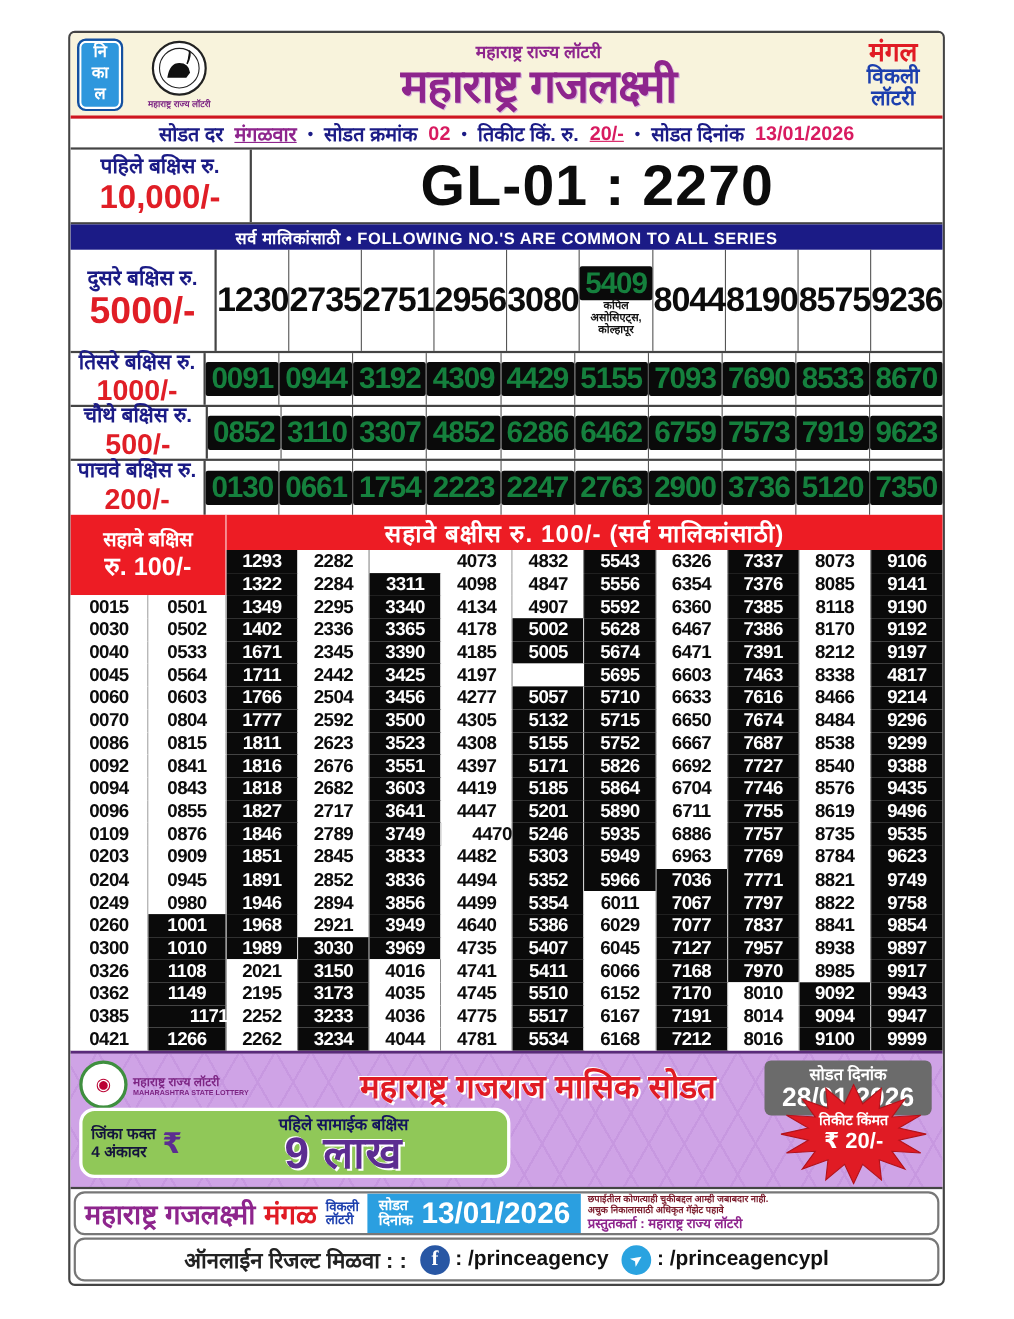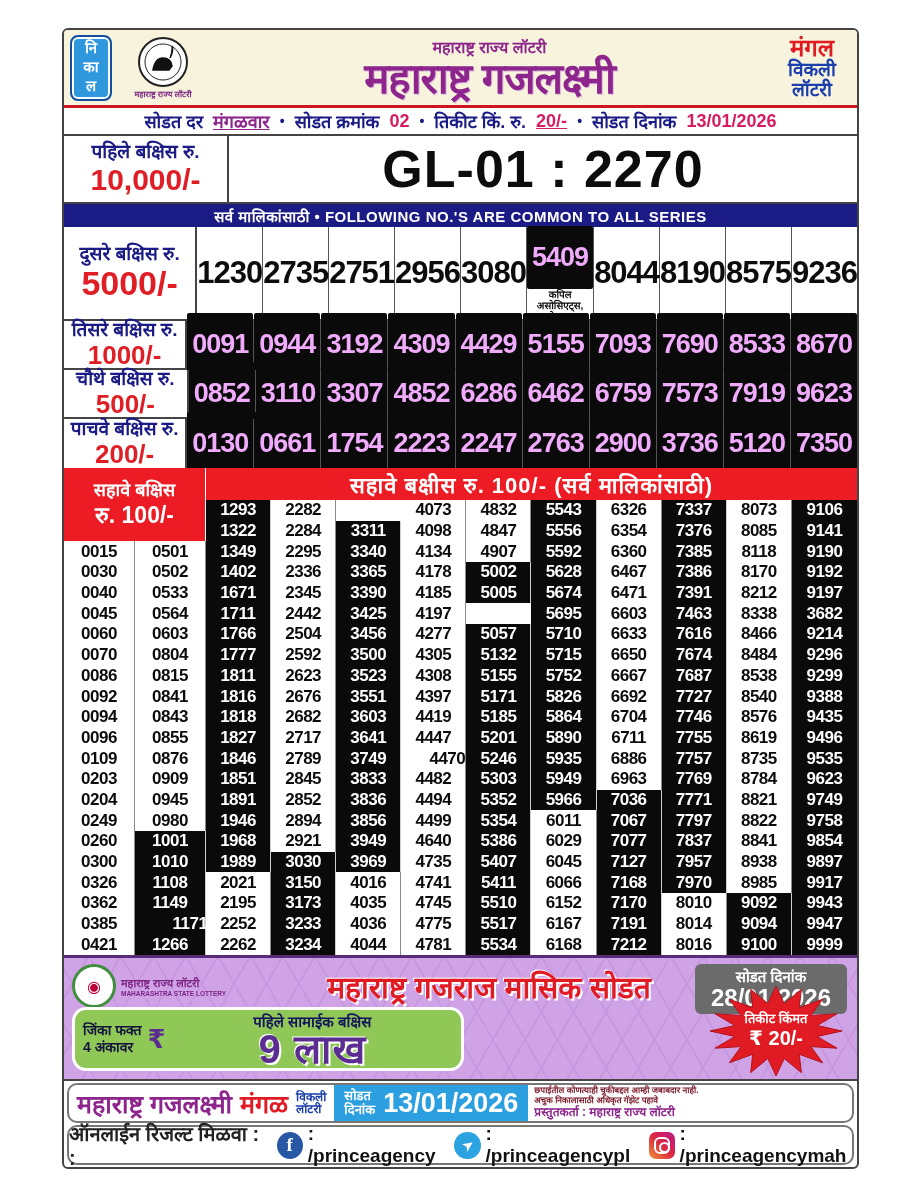--- a/index.html
+++ b/index.html
@@ -43,21 +43,21 @@
   .common { height:23px; background:#1b1b86; color:#fff; font-size:15px; font-weight:bold; display:flex; align-items:center; justify-content:center; letter-spacing:0.5px; }
 
   
   .prow { display:flex; border-bottom:2px solid #444; }
   .pcells { flex:1; display:flex; }
   .pcell { flex:1; border-right:1px solid #555; display:flex; flex-direction:column; align-items:center; justify-content:center; }
   .pcell:last-child { border-right:none; }
   .p2 { height:94px; }
   .p2 .plain { font-size:31px; font-weight:bold; color:#0c0c0c; letter-spacing:-1px; }
   .p345 { height:49px; }
-  .blkbox { background:#0a0a0a; color:#f0abfc; font-weight:bold; font-size:27px; letter-spacing:-1px; padding:16px 5px; border-radius:2px; line-height:1.15; }
+  .blkbox { background:#0a0a0a; color:#15803d; font-weight:bold; font-size:27px; letter-spacing:-1px; padding:0 5px; border-radius:2px; line-height:1.15; }
   .sp .blkbox { font-size:27px; margin-top:2px; }
   .note { font-size:10px; font-weight:bold; color:#111; line-height:1.1; }
 
   
   .sixwrap { border-bottom:3px solid #5a2a7a; }
   .sixgrid { display:grid; grid-template-columns:71px 71px repeat(10,1fr); grid-template-rows:32px repeat(22,20.7px); }
   .redlabel { grid-column:1/3; grid-row:1/4; background:#ed1c24; color:#fff; display:flex; flex-direction:column; align-items:center; justify-content:center; line-height:1.2; border-right:1px solid #fff; }
   .redlabel .l1 { font-size:18px; font-weight:bold; }
   .redlabel .l2 { font-size:23px; font-weight:bold; }
   .redtitle { grid-column:3/13; grid-row:1; background:#ed1c24; color:#fff; font-size:22px; font-weight:bold; display:flex; align-items:center; justify-content:center; letter-spacing:1px; }
@@ -534,21 +534,21 @@
         <div class="cell" style="grid-area: 19 / 11;">8938</div>
         <div class="cell" style="grid-area: 20 / 11;">8985</div>
         <div class="cell blk" style="grid-area: 21 / 11;">9092</div>
         <div class="cell blk" style="grid-area: 22 / 11;">9094</div>
         <div class="cell blk" style="grid-area: 23 / 11;">9100</div>
         <div class="cell blk last" style="grid-area: 2 / 12;">9106</div>
         <div class="cell blk last" style="grid-area: 3 / 12;">9141</div>
         <div class="cell blk last" style="grid-area: 4 / 12;">9190</div>
         <div class="cell blk last" style="grid-area: 5 / 12;">9192</div>
         <div class="cell blk last" style="grid-area: 6 / 12;">9197</div>
-        <div class="cell blk last" style="grid-area: 7 / 12;">3682</div>
+        <div class="cell blk last" style="grid-area: 7 / 12;">4817</div>
         <div class="cell blk last" style="grid-area: 8 / 12;">9214</div>
         <div class="cell blk last" style="grid-area: 9 / 12;">9296</div>
         <div class="cell blk last" style="grid-area: 10 / 12;">9299</div>
         <div class="cell blk last" style="grid-area: 11 / 12;">9388</div>
         <div class="cell blk last" style="grid-area: 12 / 12;">9435</div>
         <div class="cell blk last" style="grid-area: 13 / 12;">9496</div>
         <div class="cell blk last" style="grid-area: 14 / 12;">9535</div>
         <div class="cell blk last" style="grid-area: 15 / 12;">9623</div>
         <div class="cell blk last" style="grid-area: 16 / 12;">9749</div>
         <div class="cell blk last" style="grid-area: 17 / 12;">9758</div>
@@ -665,19 +665,15 @@
     <span class="soc">
       <span class="ic ic-fb">f</span>
       <span class="handle">: /princeagency</span>
     </span>
     <span class="soc">
       <span class="ic ic-tg">
           <span>➤</span>
         </span>
       <span class="handle">: /princeagencypl</span>
     </span>
-    <span class="soc">
-      <span class="ic ic-ig"></span>
-      <span class="handle">: /princeagencymah</span>
-    </span>
   </div>
 
 </div>
 
 </body></html>

